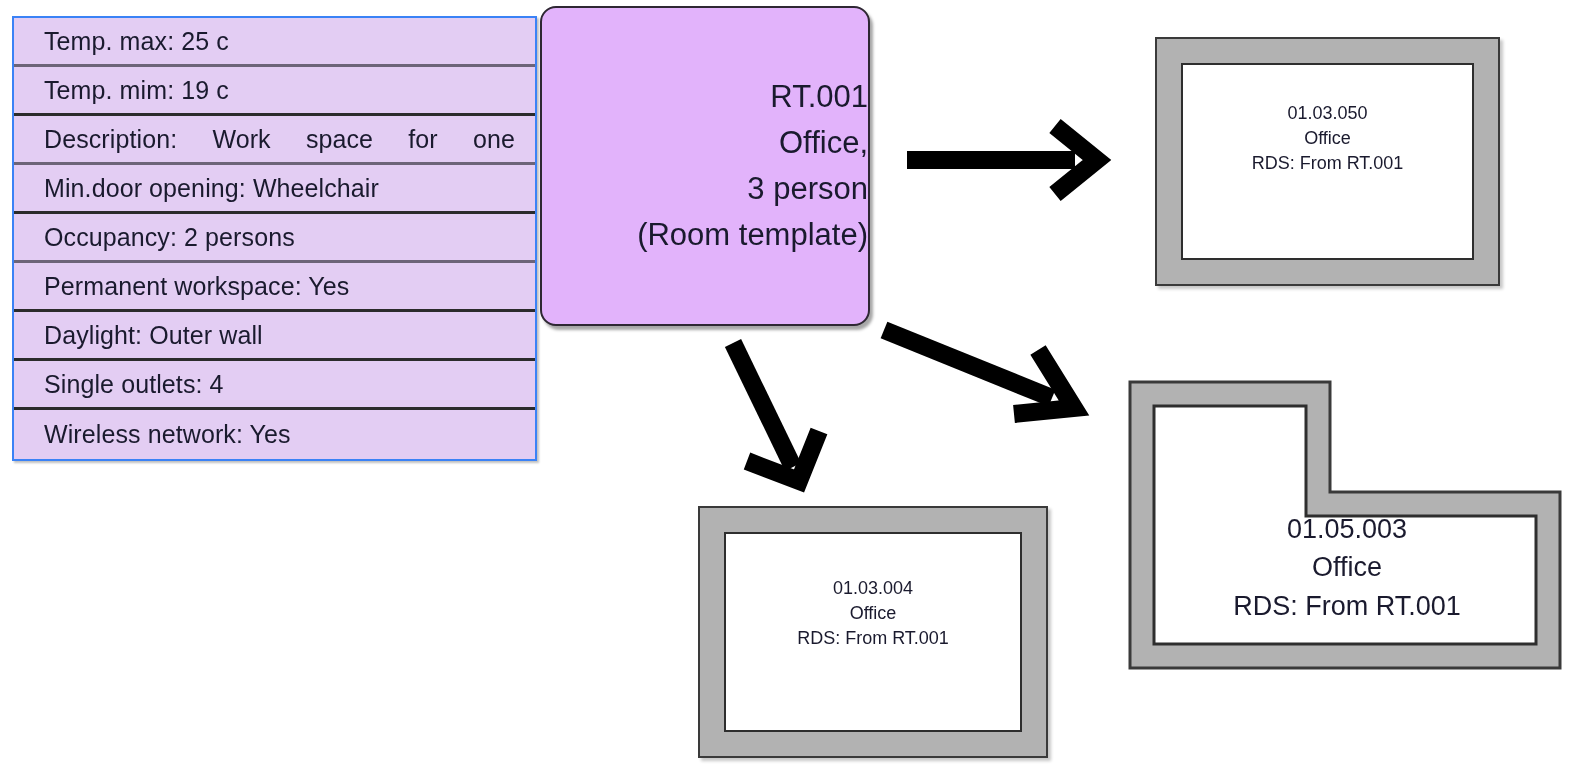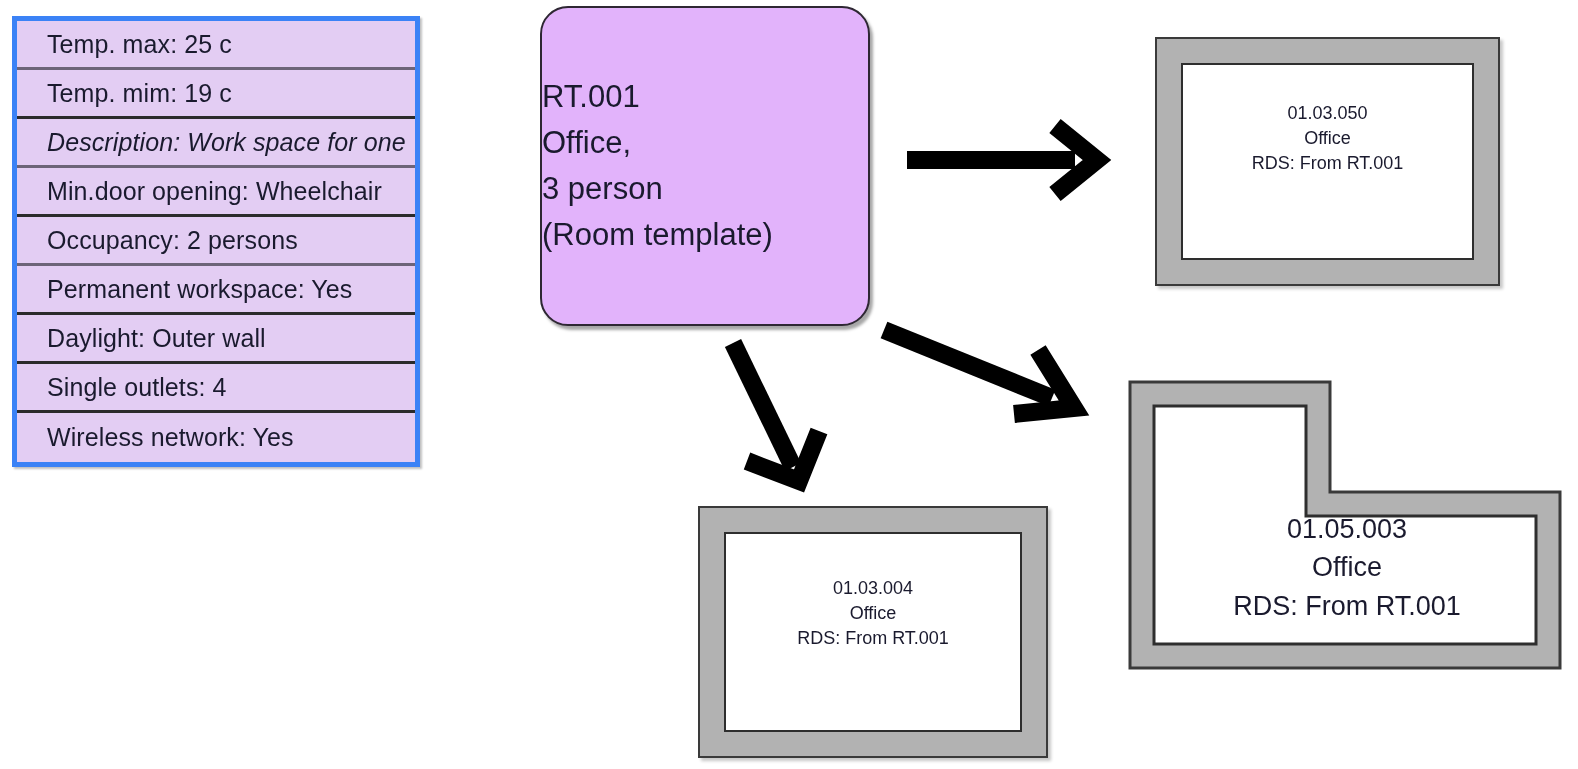--- a/index.html
+++ b/index.html
@@ -14,22 +14,22 @@
     overflow: hidden;
     font-family: "Liberation Sans", sans-serif;
     color: #1a1a2e;
   }
 
   
   #prop-table {
     position: absolute;
     left: 12px;
     top: 16px;
-    width: 408px;
-    border: 5px solid #3b82f6;
+    width: 525px;
+    border: 2px solid #3b82f6;
     box-sizing: border-box;
     background: #e3cdf3;
     box-shadow: 2px 2px 2px rgba(0,0,0,0.25);
   }
   .prop-row {
     height: 49px;
     box-sizing: border-box;
     border-bottom: 3px solid #2b2b2b;
     background: #e3cdf3;
     display: flex;
@@ -42,37 +42,37 @@
   }
   .prop-row:last-child { border-bottom: none; }
   .prop-row.soft { border-bottom-color: #6d6478; }
   .prop-row.justify {
     display: block;
     padding-right: 20px;
     padding-top: 9px;
     text-align: justify;
     text-align-last: justify;
   }
-  .prop-row.justify span { display: block; font-style: italic; }
+  .prop-row.justify span { display: block; }
 
   
   #template-node {
     position: absolute;
     left: 540px;
     top: 6px;
     width: 330px;
     height: 320px;
     box-sizing: border-box;
     background: #e2b3fb;
     border: 2px solid #2e2733;
-    border-radius: 28px;
+    border-radius: 16px;
     box-shadow: 3px 4px 3px rgba(0,0,0,0.35);
     display: flex;
     flex-direction: column;
-    align-items: flex-start;
+    align-items: flex-end;
     justify-content: center;
     font-size: 31px;
     line-height: 1.48;
   }
   #template-node .tline { display: block; text-align: center; }
 
   
   .room {
     position: absolute;
     box-sizing: border-box;

